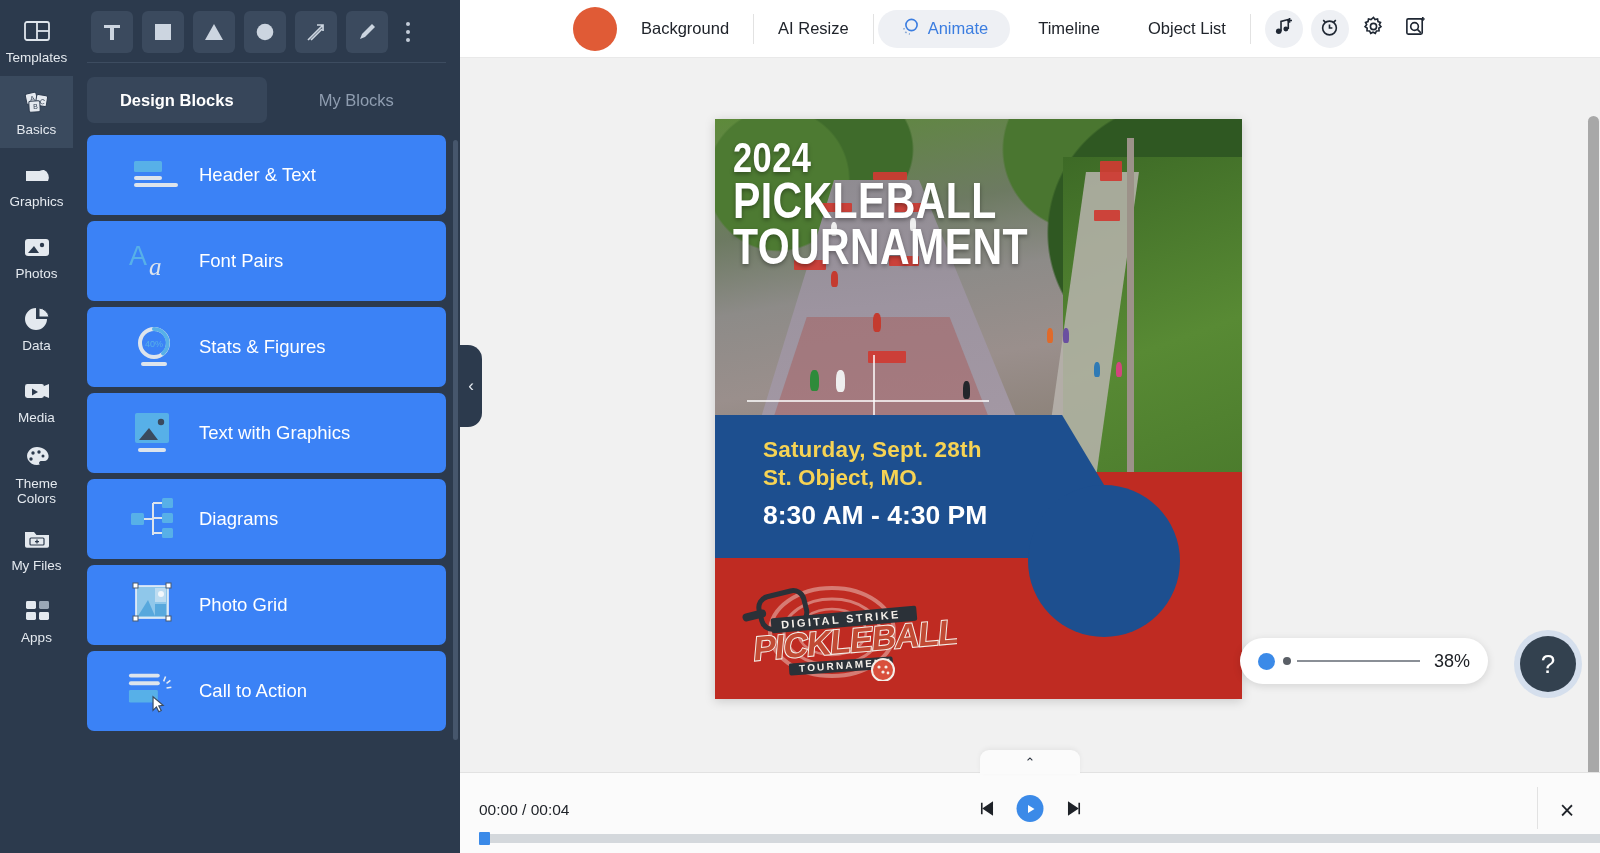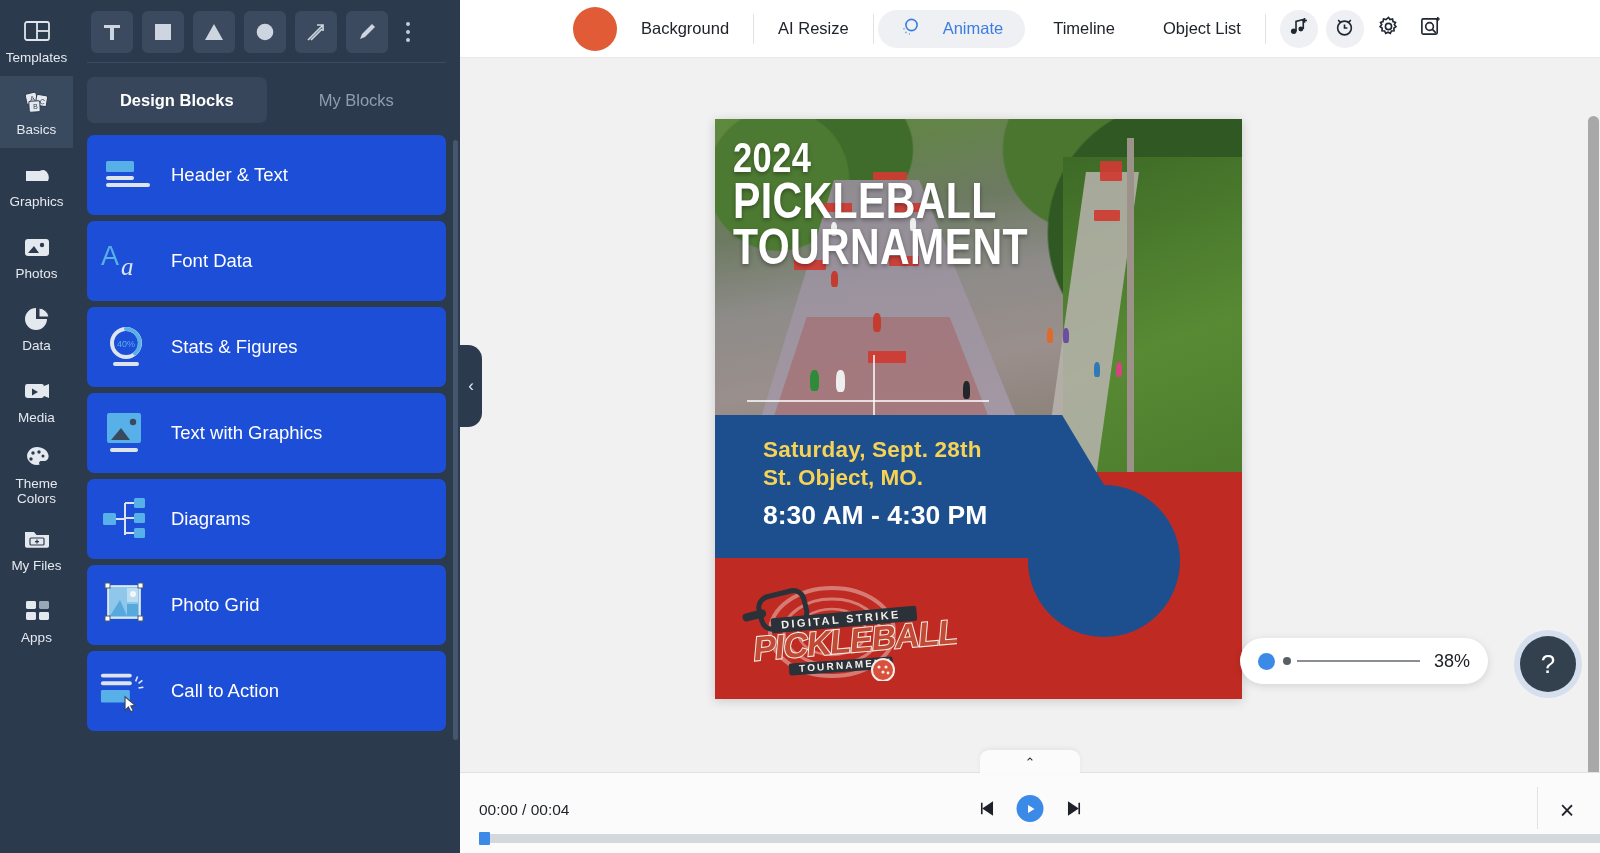--- a/index.html
+++ b/index.html
@@ -49,22 +49,22 @@
   .tab {
     flex: 1; height: 46px; display: flex; align-items: center; justify-content: center;
     font-size: 16.5px; color: #8f9db0; cursor: pointer; border-radius: 7px;
     background: transparent;
   }
   .tab.active { background: #37465a; color: #ffffff; font-weight: bold; }
 
   .blocks { padding: 12px 14px 0 14px; display: flex; flex-direction: column; gap: 6px;
             overflow: hidden; }
   .block {
-    height: 80px; background: #1d4ed8; border-radius: 7px;
-    display: flex; align-items: center; gap: 18px; padding-left: 12px; cursor: pointer;
+    height: 80px; background: #3b82f6; border-radius: 7px;
+    display: flex; align-items: center; gap: 18px; padding-left: 40px; cursor: pointer;
   }
   .block-ico { width: 54px; height: 54px; flex: 0 0 54px; display: flex;
                align-items: center; justify-content: center; position: relative; }
   .block-lbl { font-size: 18.5px; color: #ffffff; }
 
   .panel-scroll {
     position: absolute; right: 2px; top: 140px; width: 5px; height: 600px;
     background: #46566c; border-radius: 3px;
   }
 
@@ -87,21 +87,21 @@
   .color-swatch {
     width: 44px; height: 44px; border-radius: 50%; background: #e05b36;
     margin-left: 113px; cursor: pointer; flex: 0 0 44px;
   }
   .tb-item {
     font-size: 16.5px; color: #20242b; padding: 0 24px; cursor: pointer;
     height: 36px; display: flex; align-items: center; white-space: nowrap;
   }
   .tb-div { width: 1px; height: 30px; background: #e2e2e2; }
   .tb-animate {
-    display: flex; align-items: center; gap: 22px; background: #eef0f4;
+    display: flex; align-items: center; gap: 7px; background: #eef0f4;
     border-radius: 19px; padding: 0 22px; height: 38px; color: #3b7de0;
     font-size: 16.5px; cursor: pointer; margin: 0 4px;
   }
   .tb-round {
     width: 38px; height: 38px; border-radius: 50%; background: #eef0f4;
     display: flex; align-items: center; justify-content: center; cursor: pointer;
   }
   .tb-plain {
     width: 34px; height: 34px; display: flex; align-items: center;
     justify-content: center; cursor: pointer;
@@ -425,21 +425,21 @@
         <span class="block-lbl">Header &amp; Text</span>
       </div>
 
       <div class="block">
         <span class="block-ico">
           <svg width="54" height="44" viewBox="0 0 54 44">
             <text x="2" y="26" font-size="27" fill="#57b0e8" font-family="Liberation Sans, sans-serif">A</text>
             <text x="22" y="36" font-size="25" fill="#dde4ec" font-family="Liberation Serif, serif" font-style="italic">a</text>
           </svg>
         </span>
-        <span class="block-lbl">Font Data</span>
+        <span class="block-lbl">Font Pairs</span>
       </div>
 
       <div class="block">
         <span class="block-ico">
           <svg width="50" height="50" viewBox="0 0 50 50">
             <circle cx="25" cy="21" r="14" fill="none" stroke="#dde4ec" stroke-width="4"></circle>
             <path d="M25 7 a14 14 0 0 1 9 24.5" fill="none" stroke="#57b0e8" stroke-width="4" stroke-linecap="round"></path>
             <text x="25" y="25" font-size="9" fill="#57b0e8" text-anchor="middle" font-family="Liberation Sans, sans-serif">40%</text>
             <rect x="12" y="40" width="26" height="4" rx="2" fill="#dde4ec"></rect>
           </svg>

